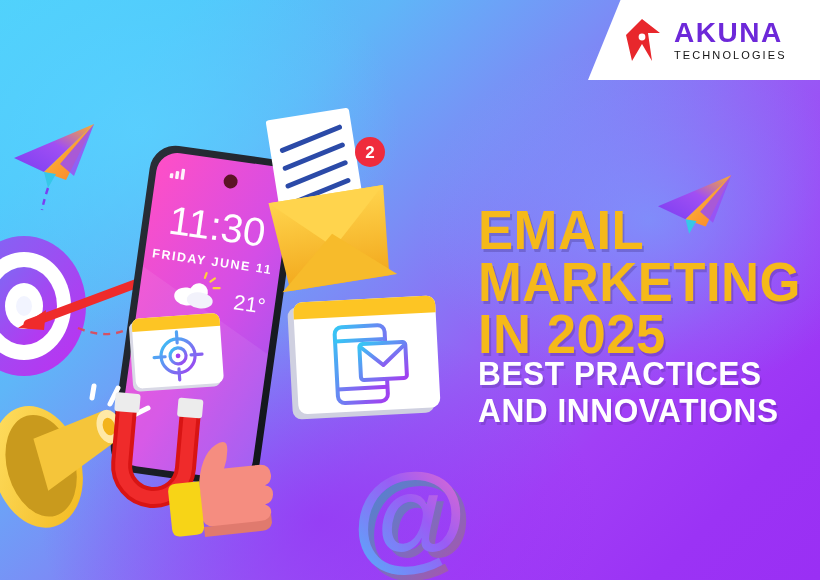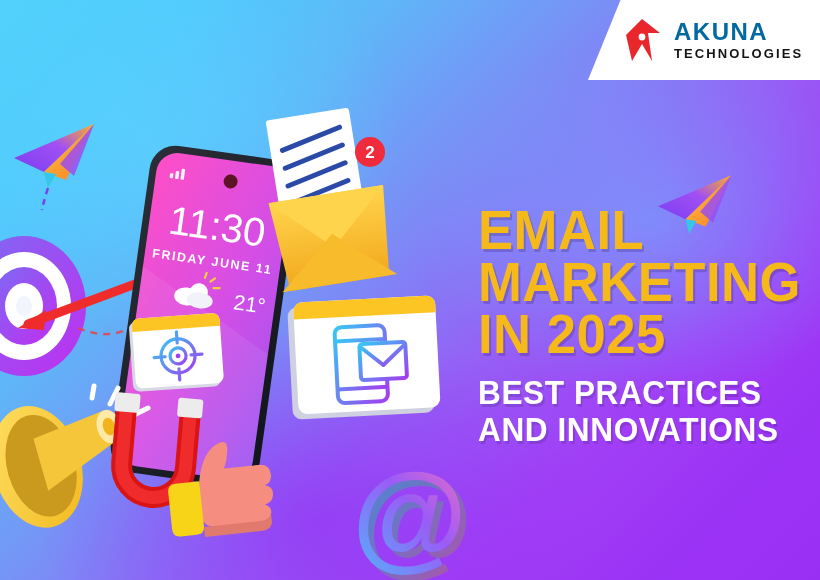--- a/index.html
+++ b/index.html
@@ -59,29 +59,29 @@
     z-index: 40;
   }
   #logo-plate .logo-inner {
     display: flex;
     align-items: center;
     margin-left: 34px;
   }
   .logo-mark { width: 42px; height: 46px; flex: 0 0 auto; }
   .logo-words { margin-left: 10px; line-height: 1; }
   .logo-name {
-    font-size: 24px;
+    font-size: 28px;
     font-weight: bold;
     letter-spacing: 1.5px;
-    color: #0369a1;
+    color: #6d28d9;
     display: block;
   }
   .logo-sub {
-    font-size: 13px;
-    font-weight: bold;
+    font-size: 11px;
+    font-weight: normal;
     letter-spacing: 2.1px;
     color: #141414;
     display: block;
     margin-top: 3px;
   }
 
   
   #headline-block {
     position: absolute;
     left: 478px;
@@ -98,21 +98,21 @@
     line-height: .93;
     letter-spacing: .5px;
     transform: scaleX(.94);
     transform-origin: left center;
     text-shadow: 2px 3px 0 rgba(40,20,90,.22);
     white-space: nowrap;
   }
   #sub-block {
     position: absolute;
     left: 478px;
-    top: 374px;
+    top: 355px;
     width: 340px;
     z-index: 30;
   }
   .sub-line {
     font-family: "Liberation Sans Narrow", "Liberation Sans", sans-serif;
     font-weight: bold;
     color: #ffffff;
     font-size: 34px;
     line-height: 1.08;
     letter-spacing: .6px;

